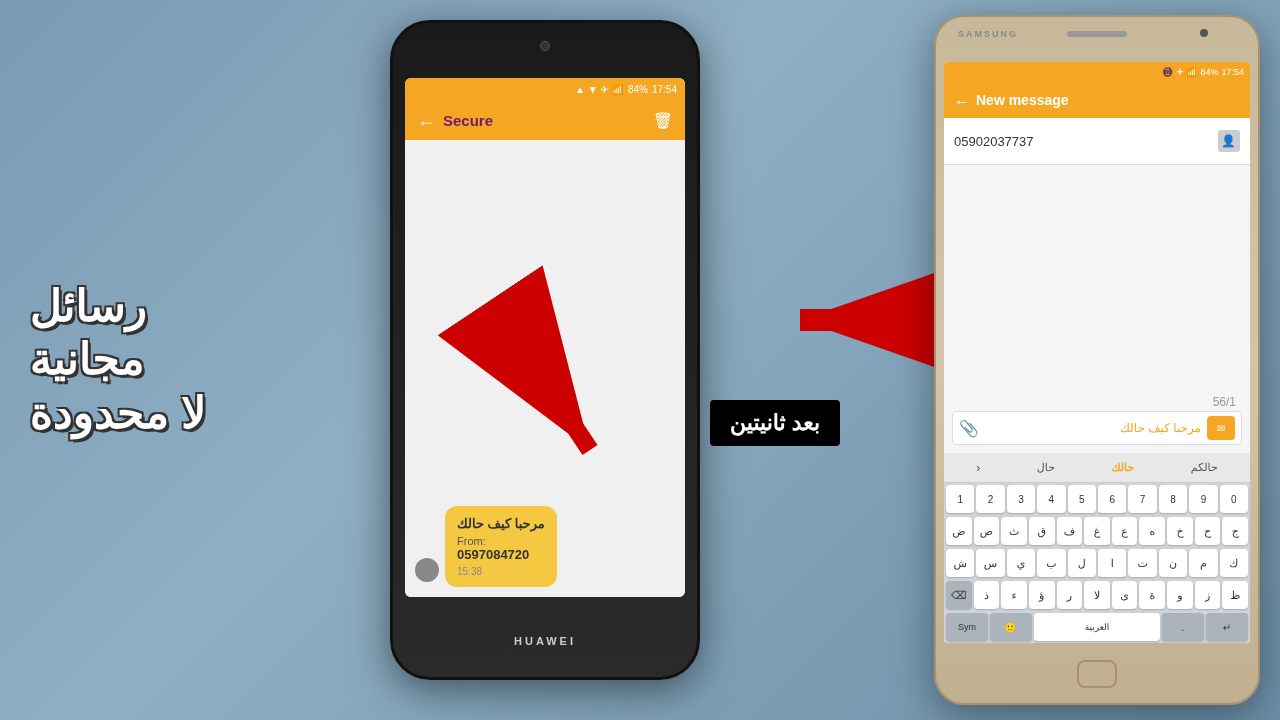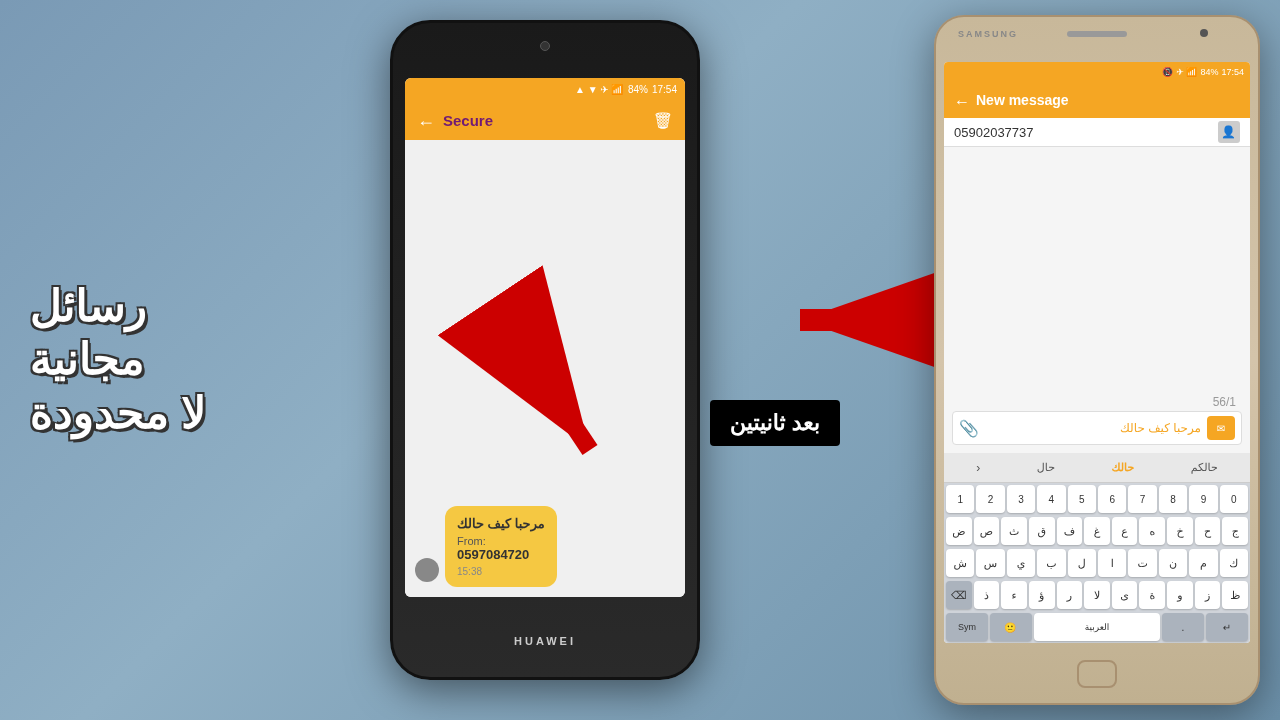--- a/index.html
+++ b/index.html
@@ -263,21 +263,21 @@
     }
     .samsung-header-title {
       color: white;
       font-size: 14px;
       font-weight: bold;
       flex: 1;
     }
     .samsung-to-field {
       display: flex;
       align-items: center;
-      padding: 3px 10px;
+      padding: 12px 10px;
       border-bottom: 1px solid #ddd;
       flex-shrink: 0;
     }
     .samsung-to-number {
       flex: 1;
       font-size: 13px;
       color: #333;
     }
     .samsung-contact-icon {
       width: 22px;

